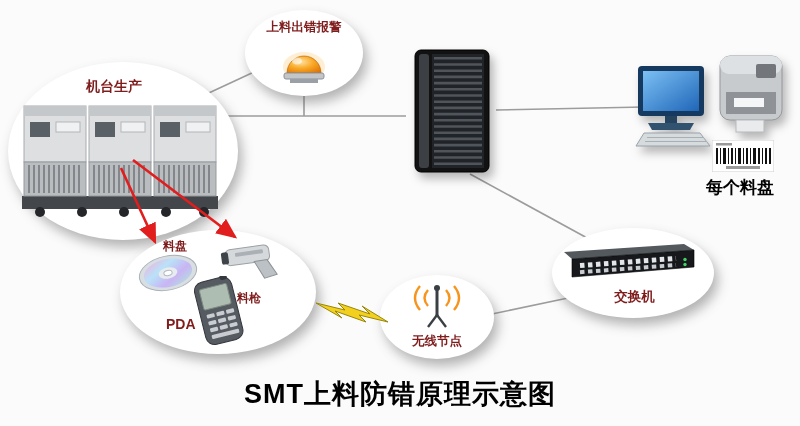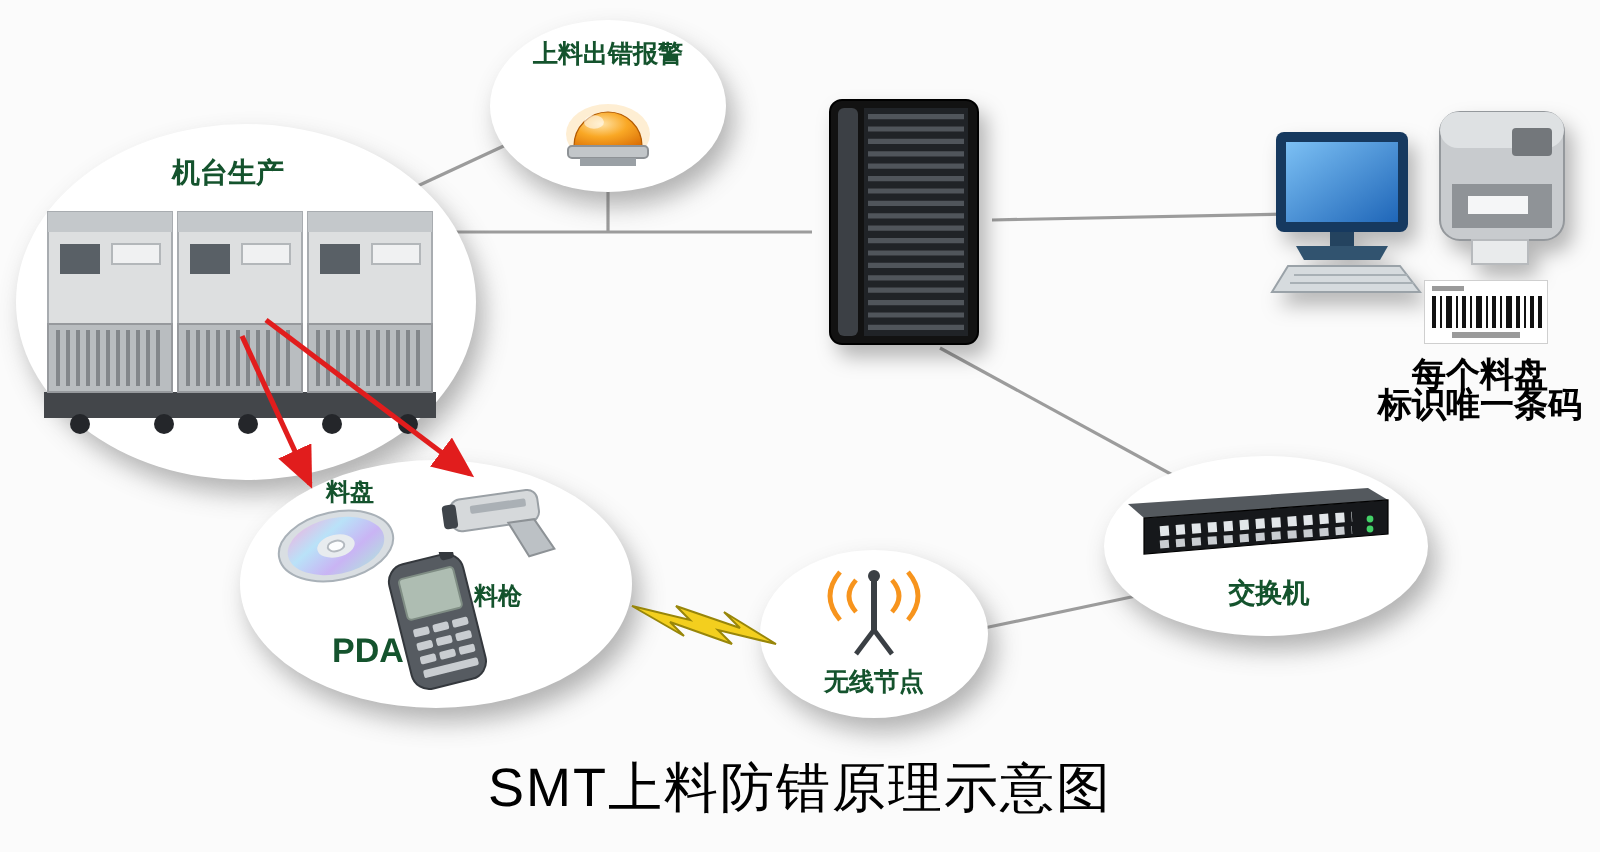--- a/index.html
+++ b/index.html
@@ -10,28 +10,28 @@
     background:#fbfbfb; overflow:hidden;
   }
   .wires   { position:absolute; left:0; top:0; z-index:0; }
   .overlay { position:absolute; left:0; top:0; z-index:2; pointer-events:none; }
   .node {
     position:absolute; background:#fff; border-radius:50%;
     box-shadow:4px 7px 12px rgba(90,90,90,.45); z-index:1;
   }
   .grp { position:absolute; z-index:1; }
   .abs { position:absolute; }
-  .lbl { position:absolute; font-weight:bold; color:#14532d; white-space:nowrap; }
+  .lbl { position:absolute; font-weight:bold; color:#7f1d1d; white-space:nowrap; }
   .center { text-align:center; }
   .shadowed { filter:drop-shadow(4px 6px 5px rgba(0,0,0,.28)); }
   .server-label { font-size:14.5px; font-weight:bold; line-height:20px; color:#000; }
   .ws-caption { font-size:17px; font-weight:bold; line-height:15px; color:#000; }
   #title {
     position:absolute; left:0; top:376px; width:100%; text-align:center;
-    font-size:27px; font-weight:normal; color:#000; letter-spacing:1px; z-index:1;
+    font-size:27px; font-weight:bold; color:#000; letter-spacing:1px; z-index:1;
   }
 </style>
 </head>
 <body>
 
 <div id="canvas">
 
   <svg class="wires" width="800" height="426" viewBox="0 0 800 426">
     <g stroke="#9c9c9c" stroke-width="1.6">
       <line x1="198" y1="98" x2="254" y2="72"></line>
@@ -147,21 +147,20 @@
         <rect x="41" y="8" width="3" height="16"></rect>
           <rect x="46" y="8" width="2" height="16"></rect>
         <rect x="50" y="8" width="1" height="16"></rect>
           <rect x="53" y="8" width="2" height="16"></rect>
         <rect x="57" y="8" width="2" height="16"></rect>
       </g>
       <rect x="14" y="26" width="34" height="3" fill="#9a9a9a"></rect>
     </svg>
     <div class="lbl center ws-caption" style="left:58px; top:130px; width:104px;">
       <div>每个料盘</div>
-      <div>标识唯一条码</div>
     </div>
   </div>
 
   <div class="node" style="left:120px; top:230px; width:196px; height:124px;">
     <div class="lbl" style="left:43px; top:8px; font-size:12px;">料盘</div>
     <svg class="abs" style="left:16px; top:20px;" width="64" height="46" viewBox="0 0 64 46">
       <defs>
         <linearGradient id="cdg" x1="0" y1="0" x2="1" y2="1">
           <stop offset="0" stop-color="#f4aede"></stop>
             <stop offset="0.35" stop-color="#b9e2f8"></stop>
@@ -197,21 +196,21 @@
             <rect x="34" y="43" width="8" height="4" rx="1"></rect>
             <rect x="44" y="43" width="8" height="4" rx="1"></rect>
           <rect x="24" y="50" width="8" height="4" rx="1"></rect>
             <rect x="34" y="50" width="8" height="4" rx="1"></rect>
             <rect x="44" y="50" width="8" height="4" rx="1"></rect>
           <rect x="24" y="57" width="28" height="4" rx="1"></rect>
         </g>
         <rect x="46" y="-2" width="7" height="8" rx="2" fill="#34383d"></rect>
       </g>
     </svg>
-    <div class="lbl" style="left:46px; top:86px; font-size:17px;">PDA</div>
+    <div class="lbl" style="left:46px; top:86px; font-size:14px;">PDA</div>
   </div>
 
   <div class="node" style="left:380px; top:275px; width:114px; height:84px;">
     <svg class="abs" style="left:26px; top:6px;" width="62" height="48" viewBox="0 0 62 48">
       <circle cx="31" cy="7" r="3" fill="#3a3f44"></circle>
       <line x1="31" y1="9" x2="31" y2="36" stroke="#3a3f44" stroke-width="3"></line>
       <line x1="31" y1="34" x2="22" y2="46" stroke="#3a3f44" stroke-width="2.4"></line>
       <line x1="31" y1="34" x2="40" y2="46" stroke="#3a3f44" stroke-width="2.4"></line>
       <path d="M22,9 Q15,17 22,25" fill="none" stroke="#f7941d" stroke-width="2.4"></path>
       <path d="M14,5 Q4,17 14,29" fill="none" stroke="#f7941d" stroke-width="2.4"></path>

